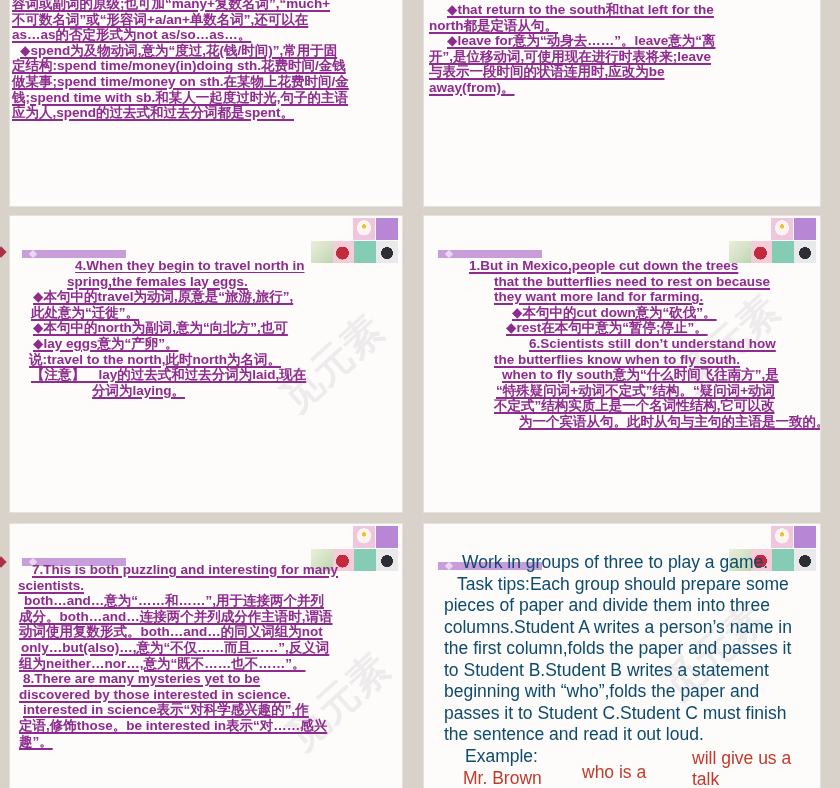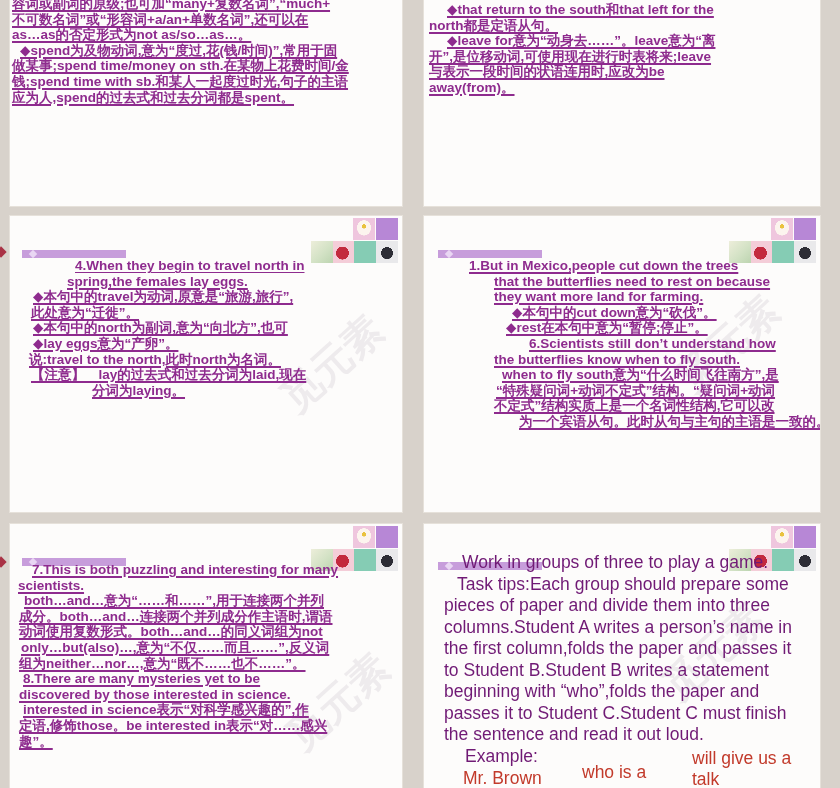--- a/index.html
+++ b/index.html
@@ -19,21 +19,21 @@
   .s3{left:10px;top:216px;width:392px;height:296px;}
   .s4{left:424px;top:216px;width:396px;height:296px;}
   .s5{left:10px;top:524px;width:392px;height:264px;}
   .s6{left:424px;top:524px;width:396px;height:264px;}
 
   .txt{position:absolute;left:0;right:2px;z-index:3;}
   .tline{white-space:nowrap;}
   .txt.small{font-size:13.5px;line-height:15.6px;font-weight:bold;
     color:#8e2b8e;}
   .txt.small .tline{text-decoration:underline;text-decoration-thickness:1.5px;text-underline-offset:2px;}
-  .txt.big{font-size:17.5px;line-height:21.5px;font-weight:400;color:#701a75;}
+  .txt.big{font-size:17.5px;line-height:21.5px;font-weight:400;color:#0c4a6e;}
   .s1 .txt{top:-4px;}
   .s2 .txt{top:2px;}
   .s3 .txt{top:42px;}
   .s4 .txt{top:42px;}
   .s5 .txt{top:38px;}
   .s6 .txt{top:28px;}
 
   
   .bar{position:absolute;left:12px;top:34px;width:104px;height:8px;
     background:#c79ddb;z-index:1;}
@@ -86,20 +86,21 @@
 
   <div class="edge-marker em1"></div>
   <div class="edge-marker em2"></div>
 
   <section class="slide s1">
     <div class="txt small">
         <div class="tline" style="padding-left: 2px;">容词或副词的原级;也可加“many+复数名词”,“much+</div>
         <div class="tline" style="padding-left: 2px;">不可数名词”或“形容词+a/an+单数名词”,还可以在</div>
         <div class="tline" style="padding-left: 2px;">as…as的否定形式为not as/so…as…。</div>
         <div class="tline" style="padding-left: 10px;">◆spend为及物动词,意为“度过,花(钱/时间)”,常用于固</div>
+        <div class="tline" style="padding-left: 2px;">定结构:spend time/money(in)doing sth.花费时间/金钱</div>
         <div class="tline" style="padding-left: 2px;">做某事;spend time/money on sth.在某物上花费时间/金</div>
         <div class="tline" style="padding-left: 2px;">钱;spend time with sb.和某人一起度过时光,句子的主语</div>
         <div class="tline" style="padding-left: 2px;">应为人,spend的过去式和过去分词都是spent。</div>
       </div>
   </section>
 
   <section class="slide s2">
     <div class="txt small">
         <div class="tline" style="padding-left: 23px;">◆that return to the south和that left for the</div>
         <div class="tline" style="padding-left: 5px;">north都是定语从句。</div>

